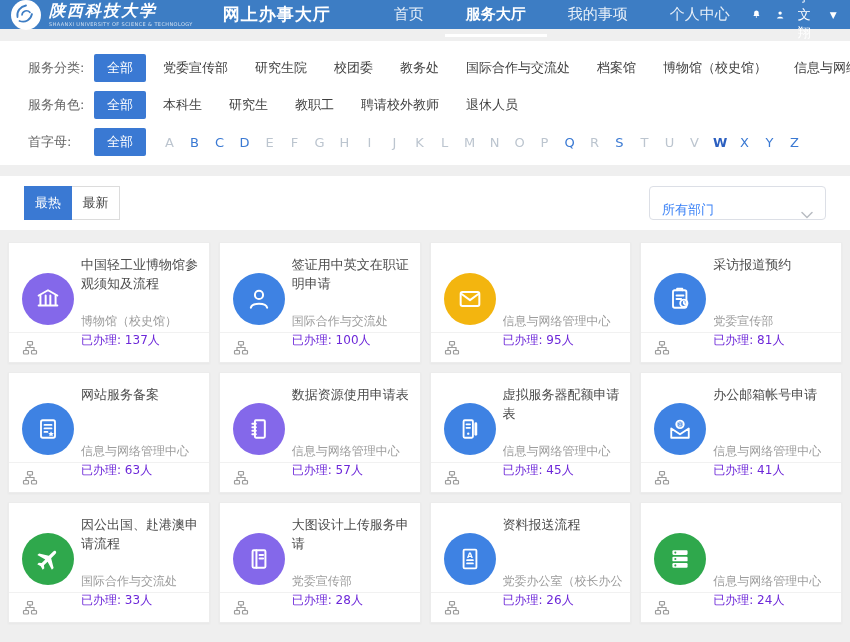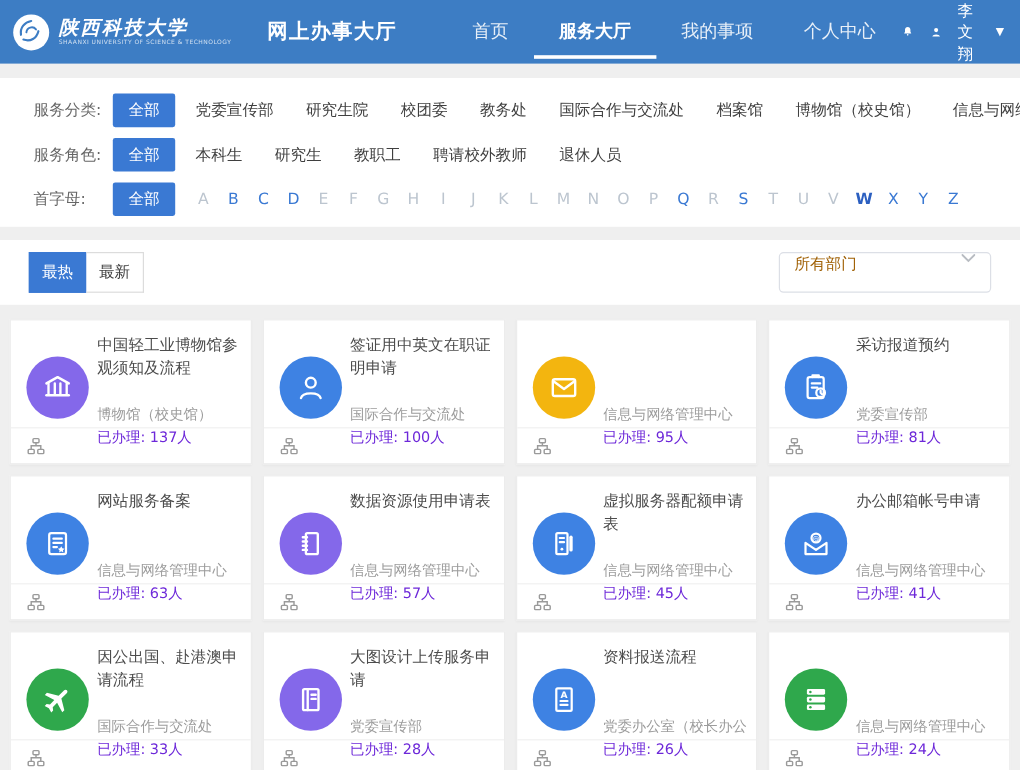--- a/index.html
+++ b/index.html
@@ -1,20 +1,20 @@
 <!DOCTYPE html>
 <html><head>
 <meta charset="utf-8">
 <style>
   * { margin:0; padding:0; box-sizing:border-box; }
   html,body { width:850px; height:642px; overflow:hidden; }
   body { background:#efefef; font-family:"DejaVu Sans","Liberation Sans",sans-serif; }
 
   
-  .header { height:53px; background:#3d7dc4; display:flex; align-items:center; padding:0 14px 0 10px; }
+  .header { height:29px; background:#3d7dc4; display:flex; align-items:center; padding:0 14px 0 10px; }
   .logo-mark { width:32px; height:32px; flex:0 0 32px; }
   .uni-names { margin-left:7px; color:#fff; line-height:1; }
   .uni-zh { font-family:"DejaVu Serif","Liberation Serif",serif; font-style:italic; font-weight:bold; font-size:16px; letter-spacing:2px; white-space:nowrap; }
   .uni-en { font-size:5px; letter-spacing:.4px; color:rgba(255,255,255,.75); margin-top:3px; white-space:nowrap; }
   .header-divider { width:1px; height:24px; background:rgba(255,255,255,.65); margin:0 14px 0 16px; }
   .portal-title { color:#fff; font-size:17px; font-weight:bold; letter-spacing:1px; white-space:nowrap; }
   .nav { display:flex; height:45px; margin-left:42px; }
   .nav-item { padding:0 21px; line-height:45px; font-size:15px; color:rgba(255,255,255,.88); cursor:pointer; border-bottom:3px solid transparent; white-space:nowrap; }
   .nav-item.active { color:#fff; font-weight:bold; border-bottom:3px solid #fff; }
   .header-right { margin-left:auto; display:flex; align-items:center; gap:13px; color:#fff; }
@@ -33,21 +33,21 @@
   .letter { display:inline-block; width:13px; text-align:center; margin-right:12px; font-size:13px; color:#bcc5cf; cursor:pointer; }
   .letter.enabled { color:#3a79d3; }
   .letter.bold { color:#2b5fc0; font-weight:bold; }
 
   
   .toolbar { margin-top:11px; background:#fff; height:54px; display:flex; align-items:center; padding:0 24px; }
   .tab-group { display:flex; }
   .tab { min-width:48px; height:34px; display:flex; align-items:center; justify-content:center; font-size:13px; color:#3f3f3f; background:#fff; border:1px solid #dcdcdc; cursor:pointer; padding:0 10px; }
   .tab + .tab { border-left:none; }
   .tab.active { background:#3a79d3; border-color:#3a79d3; color:#fff; }
-  .dept-select { margin-left:auto; width:177px; height:34px; border:1px solid #dcdfe6; border-radius:4px; display:flex; align-items:flex-start; padding:0 12px; font-size:13px; color:#a16207; cursor:pointer; background:#fff; }
+  .dept-select { margin-left:auto; width:177px; height:34px; border:1px solid #dcdfe6; border-radius:4px; display:flex; align-items:flex-end; padding:0 12px; font-size:13px; color:#3b82f6; cursor:pointer; background:#fff; }
   .dept-select .sel-caret { margin-left:auto; display:flex; }
 
   
   .cards { margin-top:12px; padding:0 8px; display:grid; grid-template-columns:repeat(4,1fr); gap:9px; }
   .card { position:relative; background:#fff; height:121px; border:1px solid #ececec; box-shadow:0 1px 2px rgba(0,0,0,.04); cursor:pointer; }
   .icon-circle { position:absolute; left:13px; top:30px; width:52px; height:52px; border-radius:50%; display:flex; align-items:center; justify-content:center; }
   .icon-circle svg { width:28px; height:28px; }
   .card-title { position:absolute; left:72px; top:12px; right:10px; font-size:13px; line-height:19px; color:#4c4c4c; }
   .card-dept { position:absolute; left:72px; top:70px; right:8px; font-size:12px; color:#9c9c9c; white-space:nowrap; overflow:hidden; }
   .card-count { position:absolute; left:72px; top:89px; font-size:12px; color:#6d28d9; }

